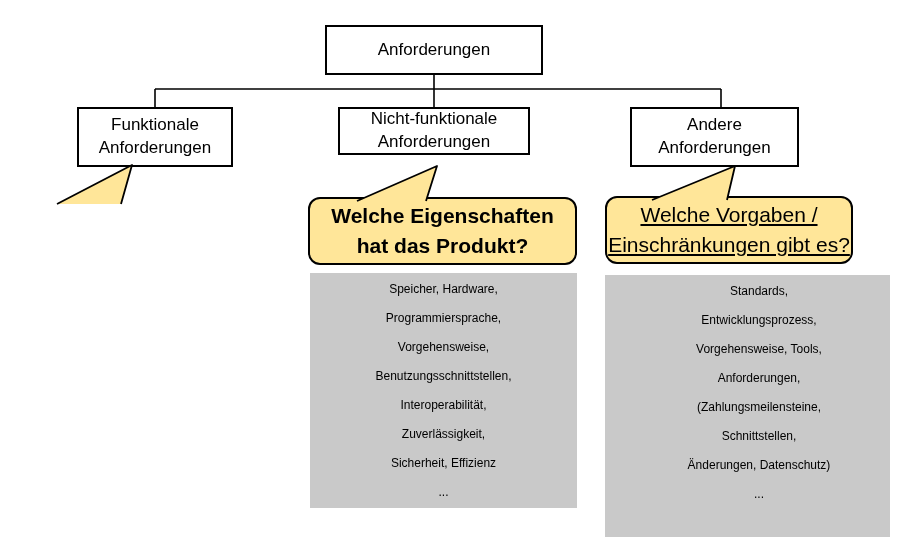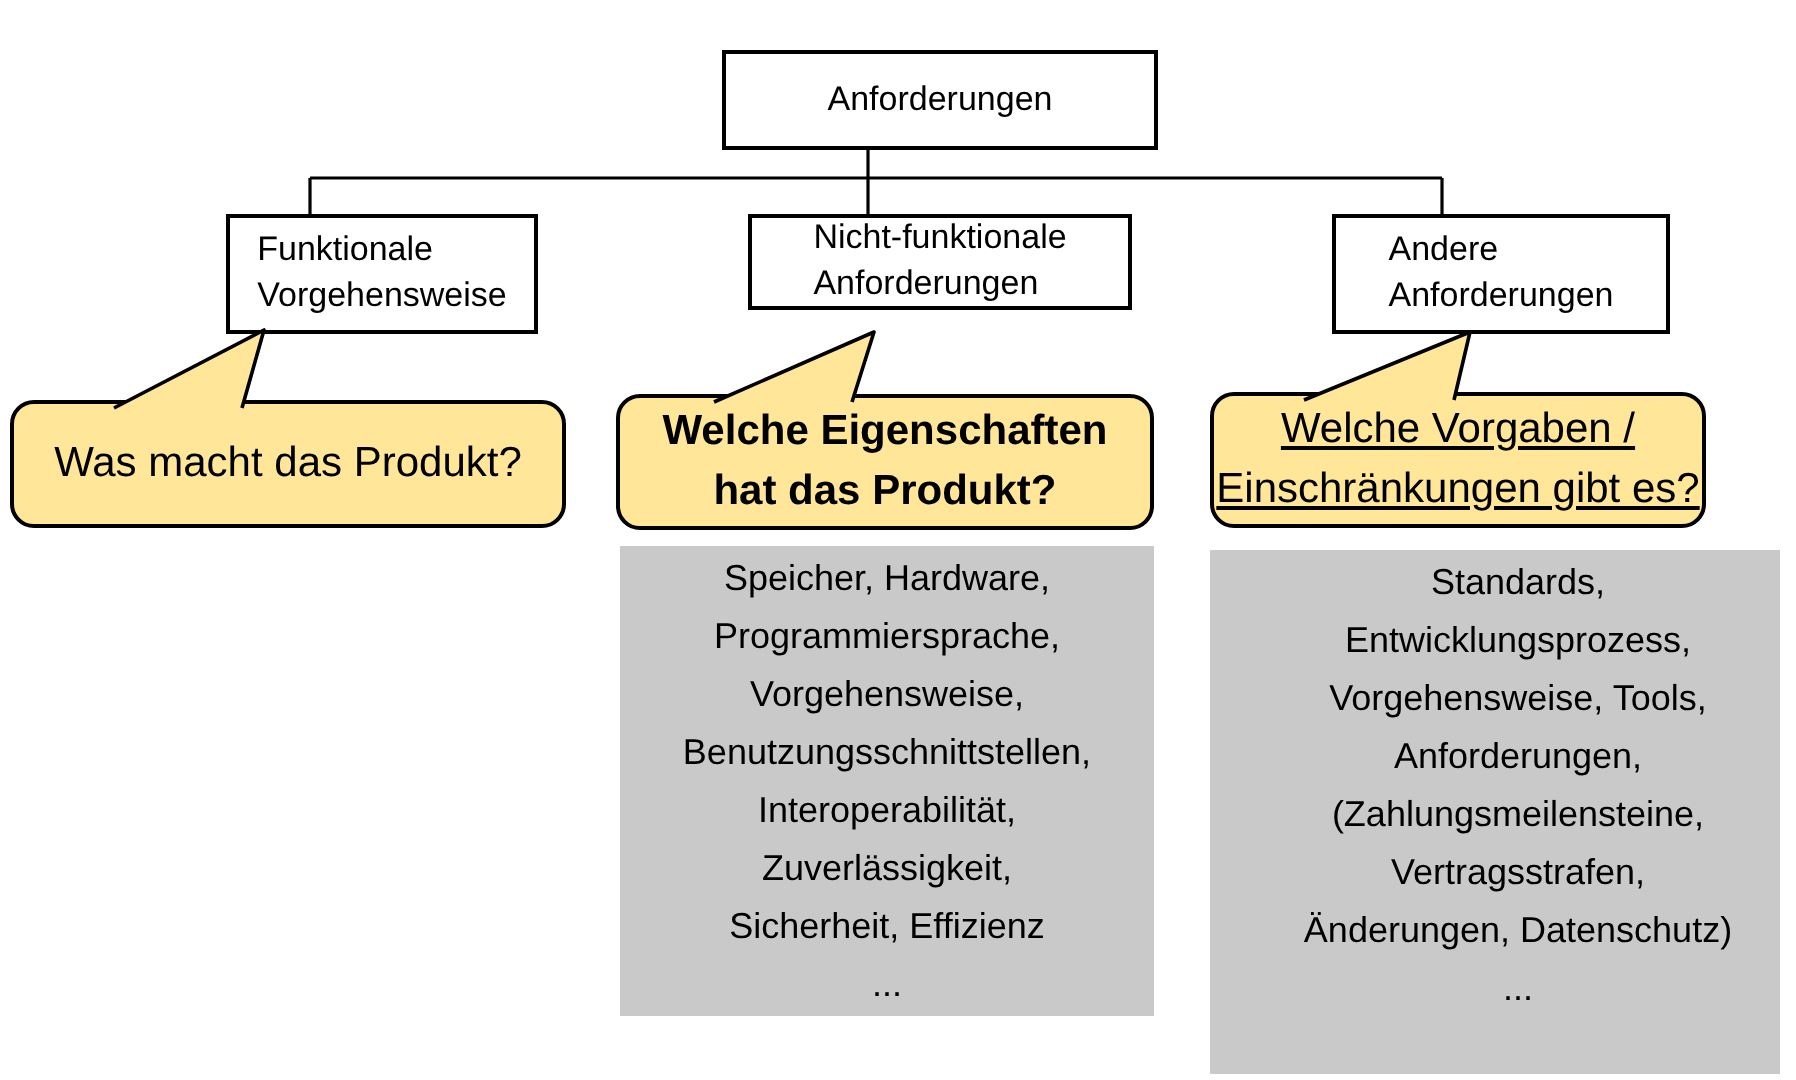--- a/index.html
+++ b/index.html
@@ -24,26 +24,26 @@
   #connector-layer { z-index: 0; }
   #tail-layer { z-index: 3; }
   .node {
     position: absolute;
     z-index: 1;
     background: #ffffff;
     border: 2px solid #000000;
     display: flex;
     align-items: center;
     justify-content: center;
+    text-align: center;
     white-space: pre-line;
     font-size: 17px;
     line-height: 1.35;
     color: #000000;
     box-sizing: border-box;
-    margin-left: 36px;
   }
   .node.root   { left: 325px; top: 25px;  width: 218px; height: 50px; }
   .node.child1 { left: 77px;  top: 107px; width: 156px; height: 60px; }
   .node.child2 { left: 338px; top: 107px; width: 192px; height: 48px; }
   .node.child3 { left: 630px; top: 107px; width: 169px; height: 60px; }
   .callout {
     position: absolute;
     z-index: 2;
     background: #FFE699;
     border: 2px solid #000000;
@@ -59,21 +59,21 @@
     box-sizing: border-box;
   }
   .callout.c1 { left: 5px;   top: 200px; width: 278px; height: 64px; }
   .callout.c2 { left: 308px; top: 197px; width: 269px; height: 68px; font-weight: bold; }
   .callout.c3 { left: 605px; top: 196px; width: 248px; height: 68px; text-decoration: underline; }
   .examples {
     position: absolute;
     z-index: 1;
     background: #C9C9C9;
     text-align: center;
-    font-size: 18px;
+    font-size: 12px;
     line-height: 29px;
     color: #000000;
     box-sizing: border-box;
     padding-top: 2px;
   }
   .examples.e2 { left: 310px; top: 273px; width: 267px; height: 235px; }
   .examples.e3 { left: 605px; top: 275px; width: 285px; height: 262px; padding-left: 23px; }
   .examples .line { display: block; }
 </style>
 </head>
@@ -84,27 +84,26 @@
   <svg id="connector-layer" class="layer" viewBox="0 0 898 540" xmlns="http://www.w3.org/2000/svg">
     <path d="M434,75 L434,89" stroke="#000" stroke-width="1.6" fill="none"></path>
     <path d="M155,89 L721,89" stroke="#000" stroke-width="1.6" fill="none"></path>
     <path d="M155,89 L155,107" stroke="#000" stroke-width="1.6" fill="none"></path>
     <path d="M434,89 L434,107" stroke="#000" stroke-width="1.6" fill="none"></path>
     <path d="M721,89 L721,107" stroke="#000" stroke-width="1.6" fill="none"></path>
   </svg>
 
   <div class="node root">Anforderungen</div>
   <div class="node child1">Funktionale
-Vorgehensweise</div>
+Anforderungen</div>
   <div class="node child2">Nicht-funktionale
 Anforderungen</div>
   <div class="node child3">Andere
 Anforderungen</div>
 
-  <div class="callout c1">Was macht das Produkt?</div>
   <div class="callout c2">Welche Eigenschaften
 hat das Produkt?</div>
   <div class="callout c3">Welche Vorgaben /
 Einschränkungen gibt es?</div>
 
   <svg id="tail-layer" class="layer" viewBox="0 0 898 540" xmlns="http://www.w3.org/2000/svg">
     <path d="M57,204 L132,165 L121,204" fill="#FFE699" stroke="#000" stroke-width="1.8" stroke-linejoin="round"></path>
     <path d="M357,201 L437,166 L426,201" fill="#FFE699" stroke="#000" stroke-width="1.8" stroke-linejoin="round"></path>
     <path d="M652,200 L735,166 L727,200" fill="#FFE699" stroke="#000" stroke-width="1.8" stroke-linejoin="round"></path>
   </svg>
@@ -119,18 +118,18 @@
     <span class="line">Sicherheit, Effizienz</span>
     <span class="line">...</span>
   </div>
 
   <div class="examples e3">
     <span class="line">Standards,</span>
     <span class="line">Entwicklungsprozess,</span>
     <span class="line">Vorgehensweise, Tools,</span>
     <span class="line">Anforderungen,</span>
     <span class="line">(Zahlungsmeilensteine,</span>
-    <span class="line">Vertragsstrafen,</span>
+    <span class="line">Schnittstellen,</span>
     <span class="line">Änderungen, Datenschutz)</span>
     <span class="line">...</span>
   </div>
 
 </div>
 
 </body></html>

